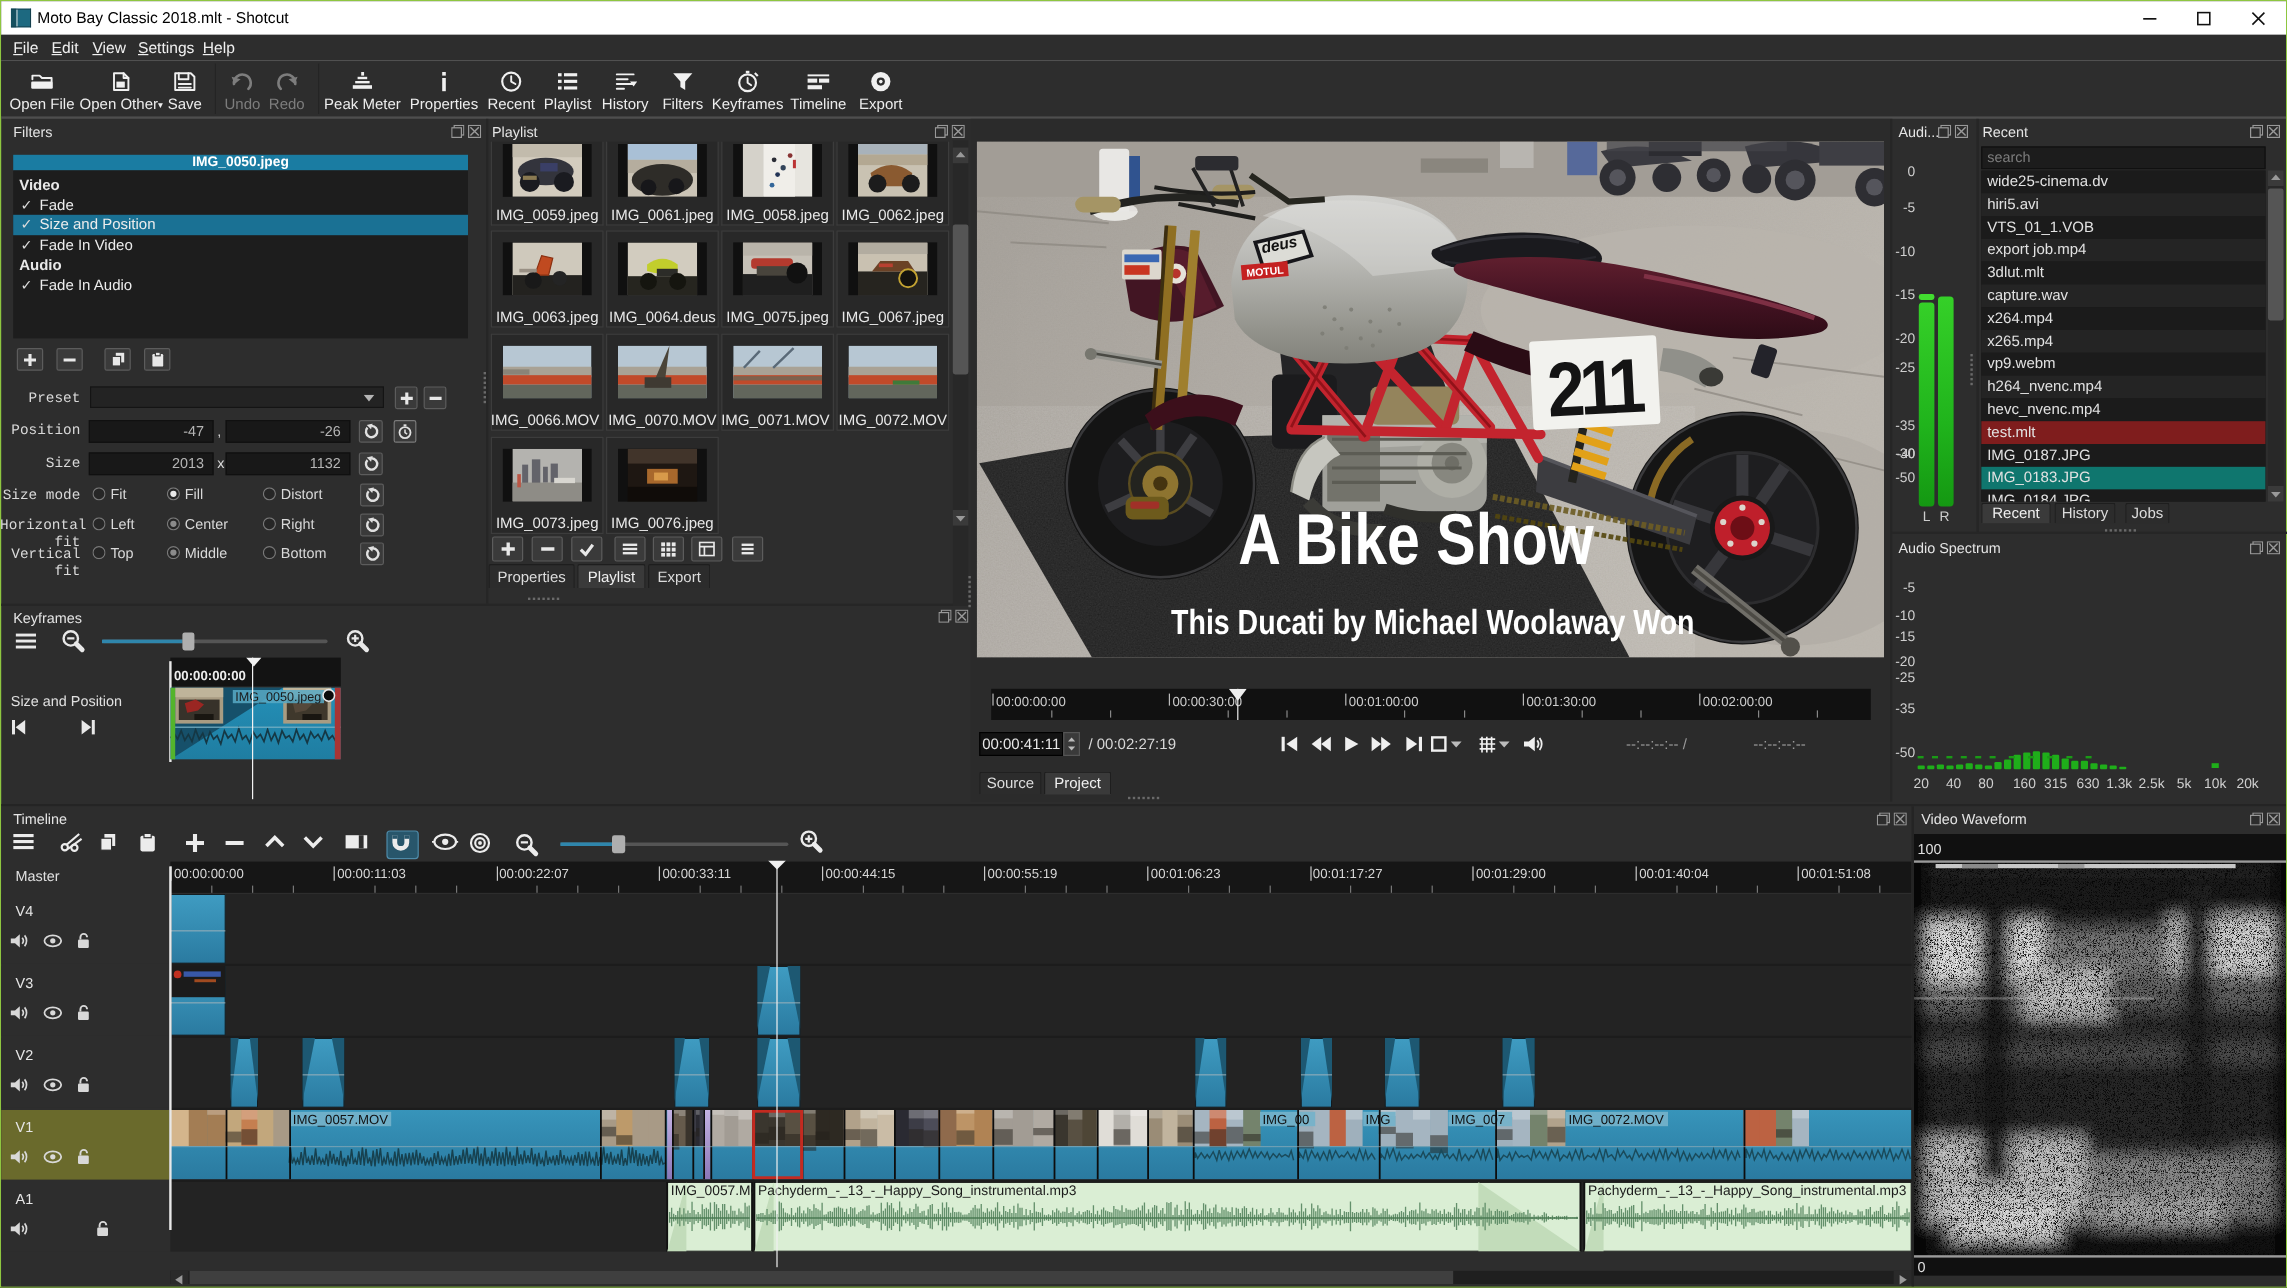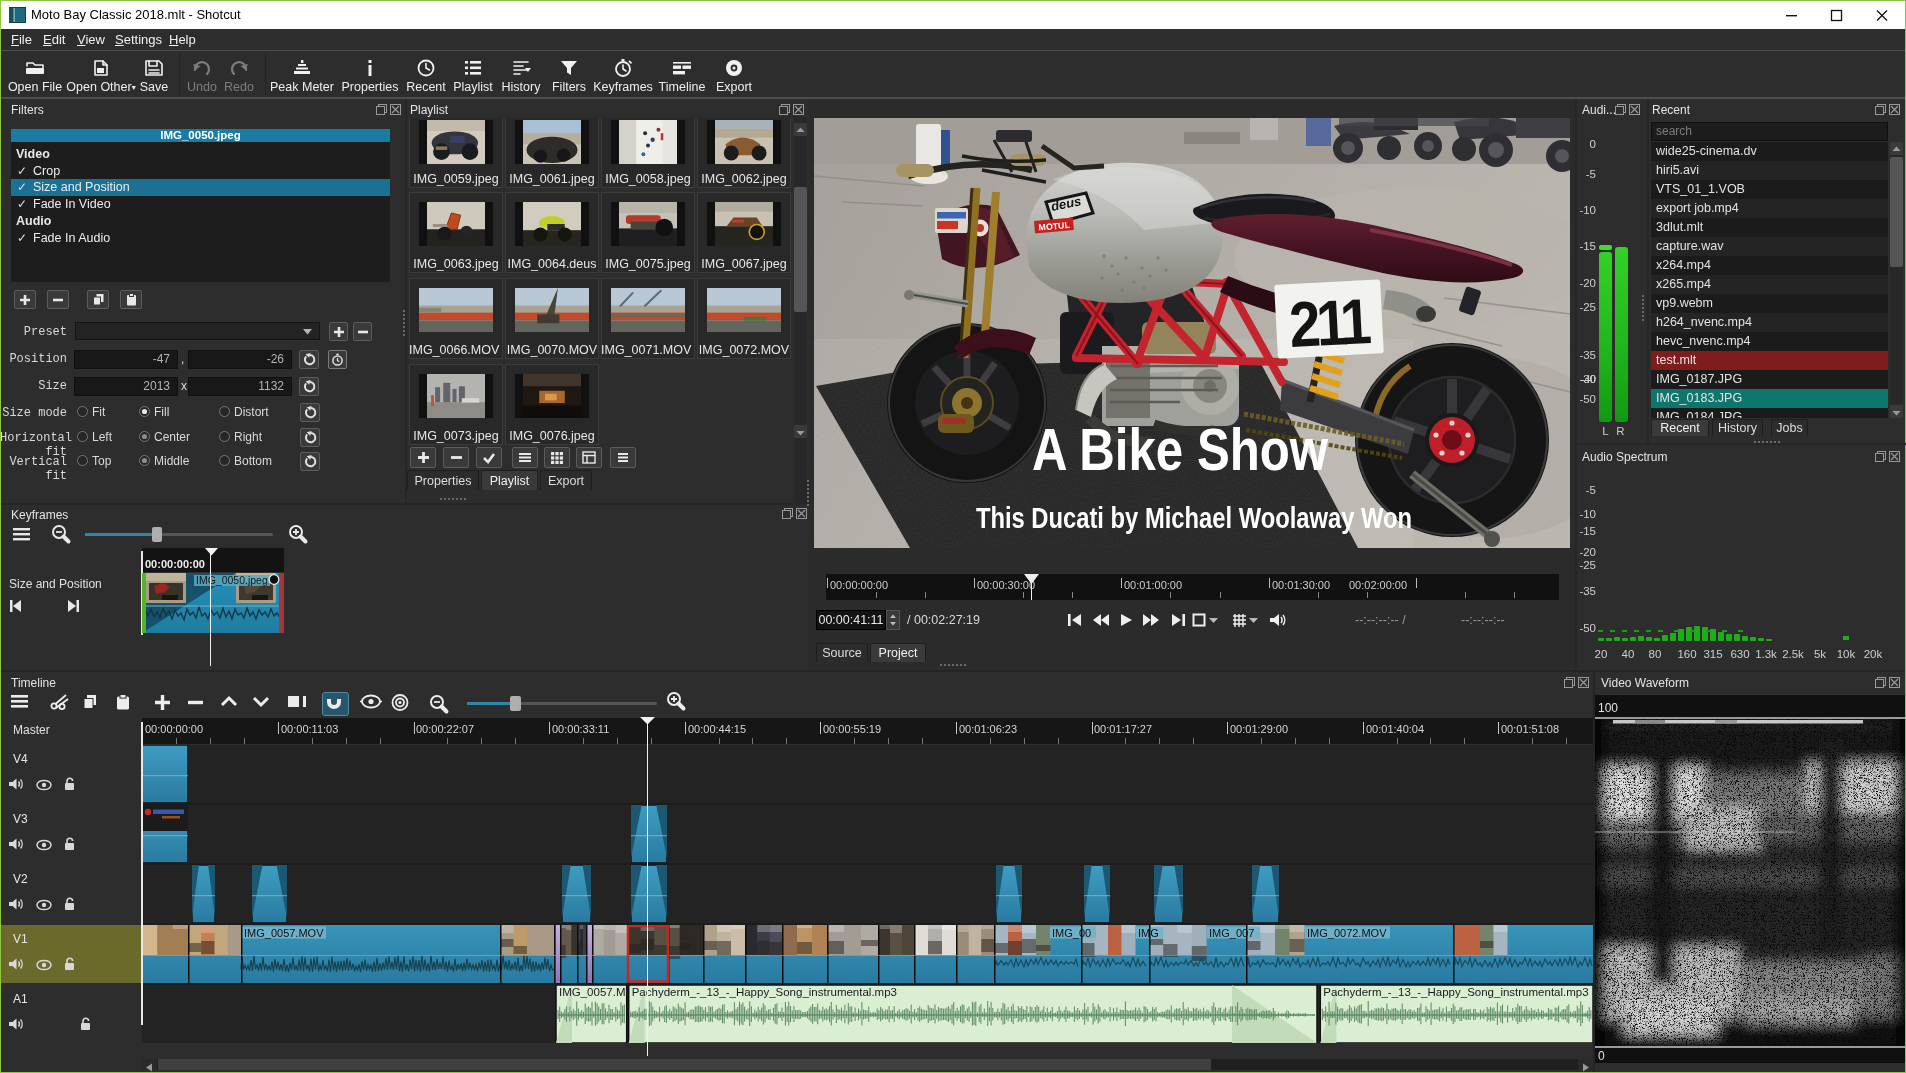--- a/index.html
+++ b/index.html
@@ -124,21 +124,21 @@
       <rect x="0.5" y="0.5" width="10" height="10" fill="none" stroke="#999"></rect>
       <path d="M2 2 L9 9 M9 2 L2 9" stroke="#999" stroke-width="1.2"></path>
     </svg>
   </div>
 <div class="ab" style="left:11px;top:129px;width:379px;height:13px;background:#1a7ca2;color:#fff;font-weight:bold;font-size:11.5px;text-align:center;line-height:13px;">IMG_0050.jpeg</div>
 <div class="ab" style="left:11px;top:142px;width:379px;height:140px;background:#1d1d1d;"></div>
 <div class="ab" style="left:11px;top:145.5px;width:379px;height:16.7px;"></div>
 <div class="ab" style="left:16px;top:147.0px;font-size:12.5px;font-weight:bold;color:#e8e8e8;">Video</div>
 <div class="ab" style="left:11px;top:162.2px;width:379px;height:16.7px;"></div>
 <div class="ab" style="left:17px;top:163.7px;font-size:12px;color:#dcdcdc;">✓</div>
-<div class="ab" style="left:33px;top:163.7px;font-size:12.5px;color:#ececec;">Crop</div>
+<div class="ab" style="left:33px;top:163.7px;font-size:12.5px;color:#ececec;">Fade</div>
 <div class="ab" style="left:11px;top:178.9px;width:379px;height:16.7px;background:#1a7194;"></div>
 <div class="ab" style="left:17px;top:180.4px;font-size:12px;color:#dcdcdc;">✓</div>
 <div class="ab" style="left:33px;top:180.4px;font-size:12.5px;color:#ececec;">Size and Position</div>
 <div class="ab" style="left:11px;top:195.6px;width:379px;height:16.7px;"></div>
 <div class="ab" style="left:17px;top:197.1px;font-size:12px;color:#dcdcdc;">✓</div>
 <div class="ab" style="left:33px;top:197.1px;font-size:12.5px;color:#ececec;">Fade In Video</div>
 <div class="ab" style="left:11px;top:212.3px;width:379px;height:16.7px;"></div>
 <div class="ab" style="left:16px;top:213.8px;font-size:12.5px;font-weight:bold;color:#e8e8e8;">Audio</div>
 <div class="ab" style="left:11px;top:229.0px;width:379px;height:16.7px;"></div>
 <div class="ab" style="left:17px;top:230.5px;font-size:12px;color:#dcdcdc;">✓</div>
@@ -825,21 +825,21 @@
 <div class="ab" style="left:1072px;top:592px;width:1px;height:6px;background:#888;"></div>
 <div class="ab" style="left:1121px;top:578px;width:1px;height:10px;background:#bbb;"></div>
 <div class="ab" style="left:1124px;top:579px;font-size:11px;color:#ccc;">00:01:00:00</div>
 <div class="ab" style="left:1170px;top:592px;width:1px;height:6px;background:#888;"></div>
 <div class="ab" style="left:1220px;top:592px;width:1px;height:6px;background:#888;"></div>
 <div class="ab" style="left:1269px;top:578px;width:1px;height:10px;background:#bbb;"></div>
 <div class="ab" style="left:1272px;top:579px;font-size:11px;color:#ccc;">00:01:30:00</div>
 <div class="ab" style="left:1318px;top:592px;width:1px;height:6px;background:#888;"></div>
 <div class="ab" style="left:1367px;top:592px;width:1px;height:6px;background:#888;"></div>
 <div class="ab" style="left:1416px;top:578px;width:1px;height:10px;background:#bbb;"></div>
-<div class="ab" style="left:1349px;top:579px;font-size:11px;color:#ccc;">00:02:00:00</div>
+<div class="ab" style="left:1419px;top:579px;font-size:11px;color:#ccc;">00:02:00:00</div>
 <div class="ab" style="left:1465px;top:592px;width:1px;height:6px;background:#888;"></div>
 <div class="ab" style="left:1514px;top:592px;width:1px;height:6px;background:#888;"></div>
 <svg class="ab" style="left:1024px;top:574px;" width="15" height="11">
     <path d="M0 0 h15 l-7.5 10 z" fill="#eee"></path>
   </svg>
 <div class="ab" style="left:1031px;top:574px;width:1.4px;height:26px;background:#eee;"></div>
 <div class="ab" style="left:816px;top:610px;width:70px;height:20px;background:#131313;border:1px solid #000;color:#e8e8e8;font-size:12.5px;text-align:center;line-height:19px;">00:00:41:11</div>
 <div class="ab" style="left:886px;top:610px;width:14px;height:20px;background:#3a3a3a;border:1px solid #555;"><svg width="12" height="18">
       <path d="M3 7 l3 -3.5 3 3.5 z" fill="#bbb"></path>
       <path d="M3 11 l3 3.5 3 -3.5 z" fill="#bbb"></path>

